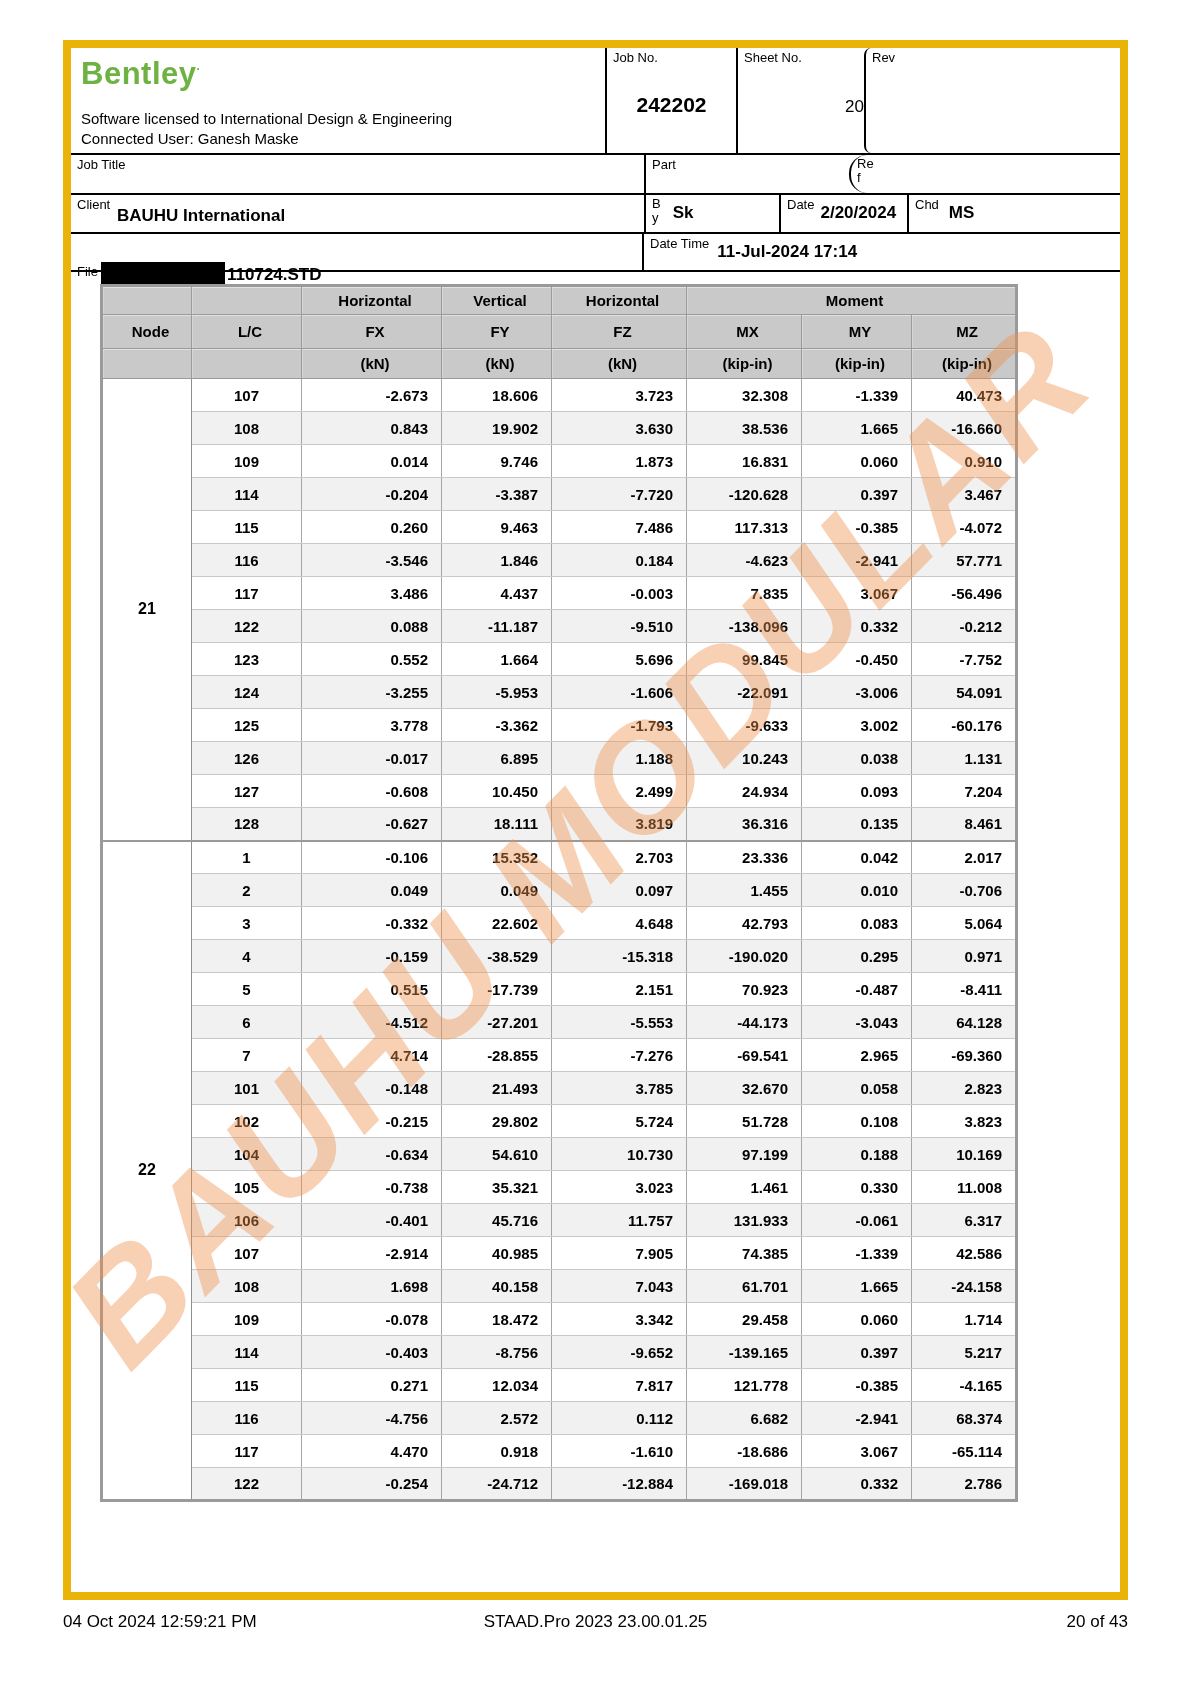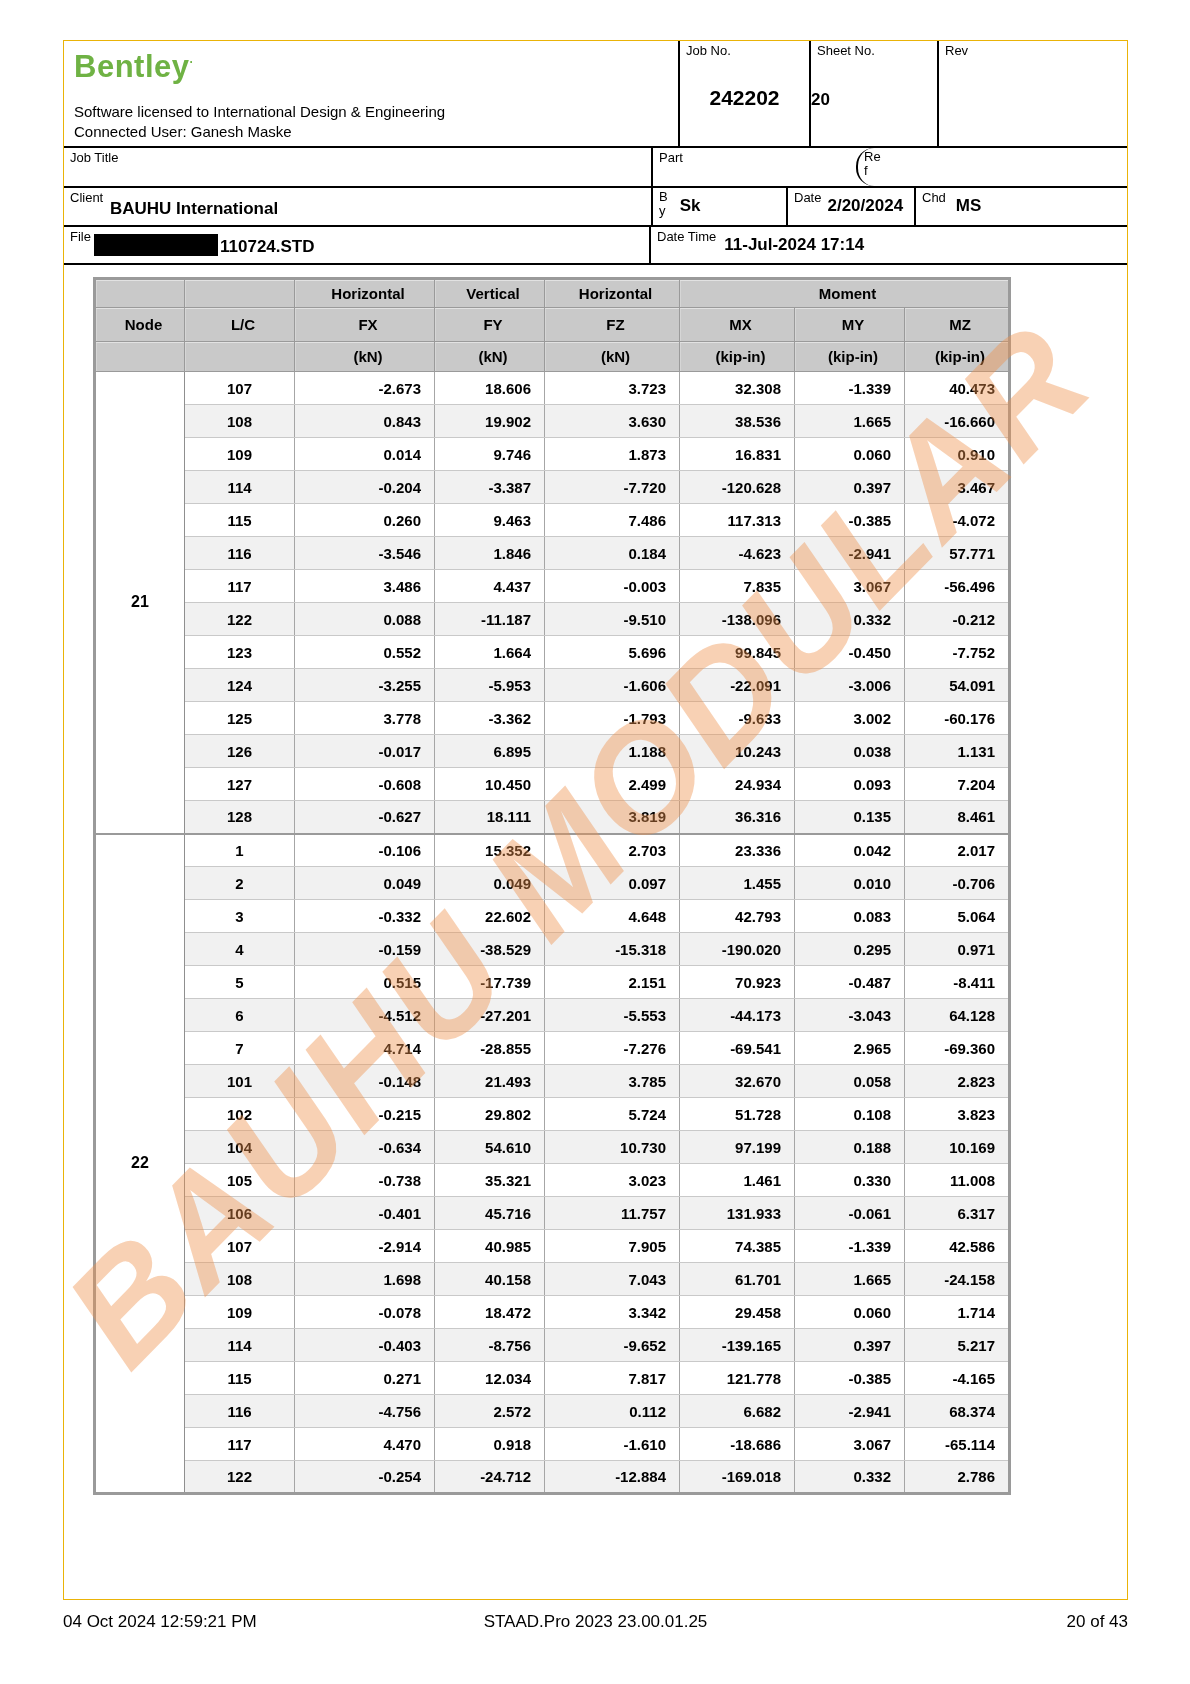--- a/index.html
+++ b/index.html
@@ -2,51 +2,51 @@
 <html><head>
 <meta charset="utf-8">
 <style>
   html,body { margin:0; padding:0; }
   body {
     width:1190px; height:1684px; background:#fff; position:relative;
     font-family:"Liberation Sans", sans-serif; color:#000; overflow:hidden;
   }
   .page {
     position:absolute; left:63px; top:40px; width:1065px; height:1560px;
-    border:1px solid #eab308; box-sizing:border-box; background:#fff;
+    border:8px solid #eab308; box-sizing:border-box; background:#fff;
   }
   
   .hrow { display:flex; border-bottom:2px solid #000; box-sizing:border-box; }
   .cell { position:relative; box-sizing:border-box; }
   .cell + .cell { border-left:2px solid #000; }
   .lbl { font-size:13px; padding:3px 0 0 6px; line-height:1.1; }
   .hrow1 { height:107px; }
   .brand-cell { flex:1; padding:6px 10px; }
   .logo { font-size:31px; font-weight:bold; color:#6fb244; letter-spacing:0.5px; line-height:1; margin-top:4px; }
   .logo sup { font-size:12px; }
   .license-lines { position:absolute; left:10px; bottom:4px; font-size:15px; line-height:1.35; }
   .jobno-cell { width:131px; }
   .sheet-cell { width:128px; }
-  .rev-cell { width:190px; }
+  .rev-cell { width:256px;border-radius:7px; }
   .jobno-val { text-align:center; font-size:21px; font-weight:bold; margin-top:28px; }
-  .sheet-val { text-align:left; font-size:17px; font-weight:bold; margin-top:32px; }
+  .sheet-val { text-align:right; font-size:17px; font-weight:normal; margin-top:32px; }
   .hrow2 { height:40px; }
   .jobtitle-cell { flex:1; }
   .part-cell { width:205px; }
   .ref-cell { width:271px;border-radius:18px; }
   .hrow3 { height:39px; }
   .client-cell { flex:1; display:flex; align-items:center;border-radius:8px; }
   .client-val { font-size:17px; font-weight:bold; margin-left:46px; margin-top:4px; }
   .by-cell { width:135px; display:flex; }
   .twoline { font-size:13px; padding:2px 0 0 6px; line-height:1.05; }
   .inline-val { font-size:17px; font-weight:bold; margin:8px 0 0 12px; }
   .date-cell { width:128px; display:flex; }
   .chd-cell { width:213px; display:flex; }
   .hrow4 { height:38px; border-bottom:2px solid #000; }
-  .file-cell { flex:1; display:flex; align-items:center; }
+  .file-cell { flex:1; display:flex; align-items:flex-start;margin-top:28px; }
   .redact { display:inline-block; width:124px; height:22px; background:#000; margin-left:30px; }
   .file-val { font-size:17px; font-weight:bold; margin-left:2px; margin-top:3px; }
   .datetime-cell { width:478px; display:flex; }
   
   .table-wrap { margin:12px 0 0 29px; }
   table { border-collapse:collapse; width:915px; border:3px solid #9a9a9a; table-layout:fixed; }
   thead th {
     background:#c9c9c9; border:1px solid #9a9a9a; font-size:15px; font-weight:bold;
     box-shadow: inset 0 1px 0 #e2e2e2, inset 1px 0 0 #d6d6d6;
     padding-left: 8px;

